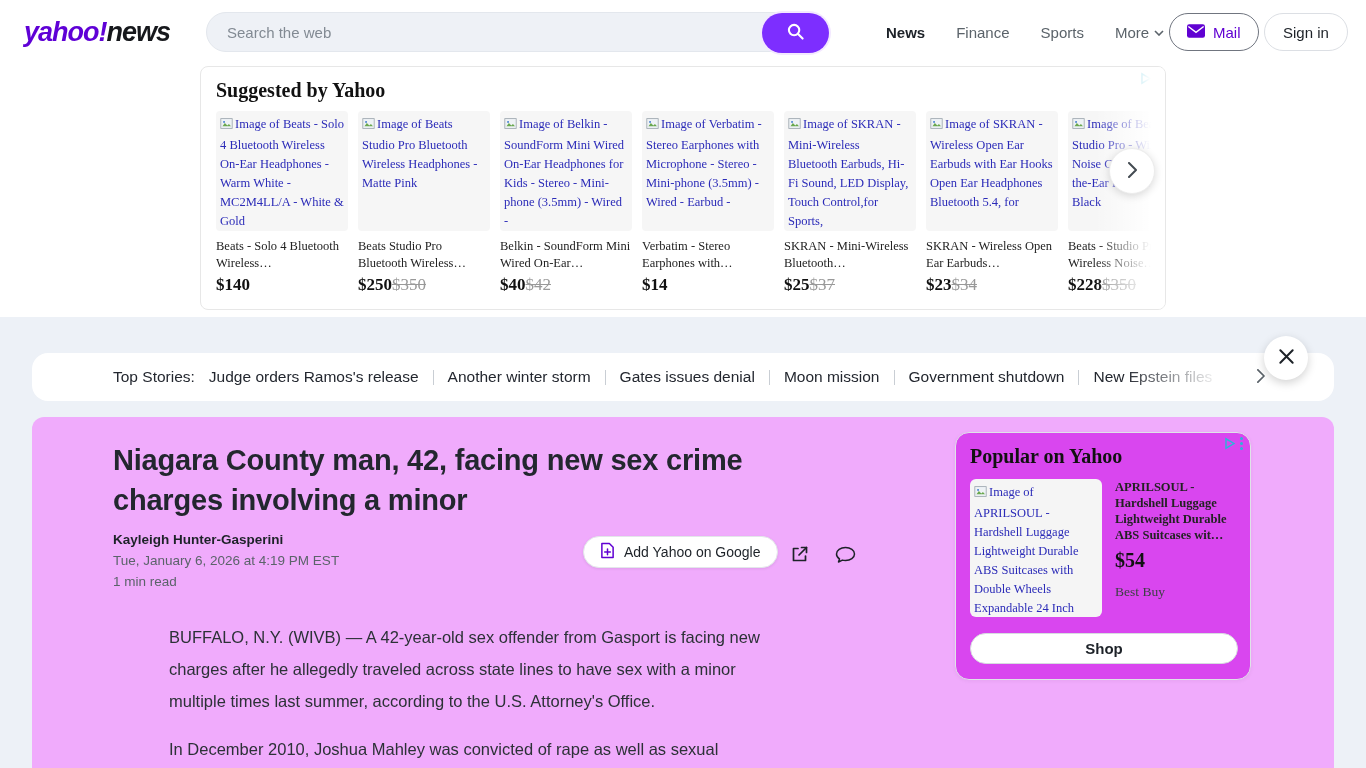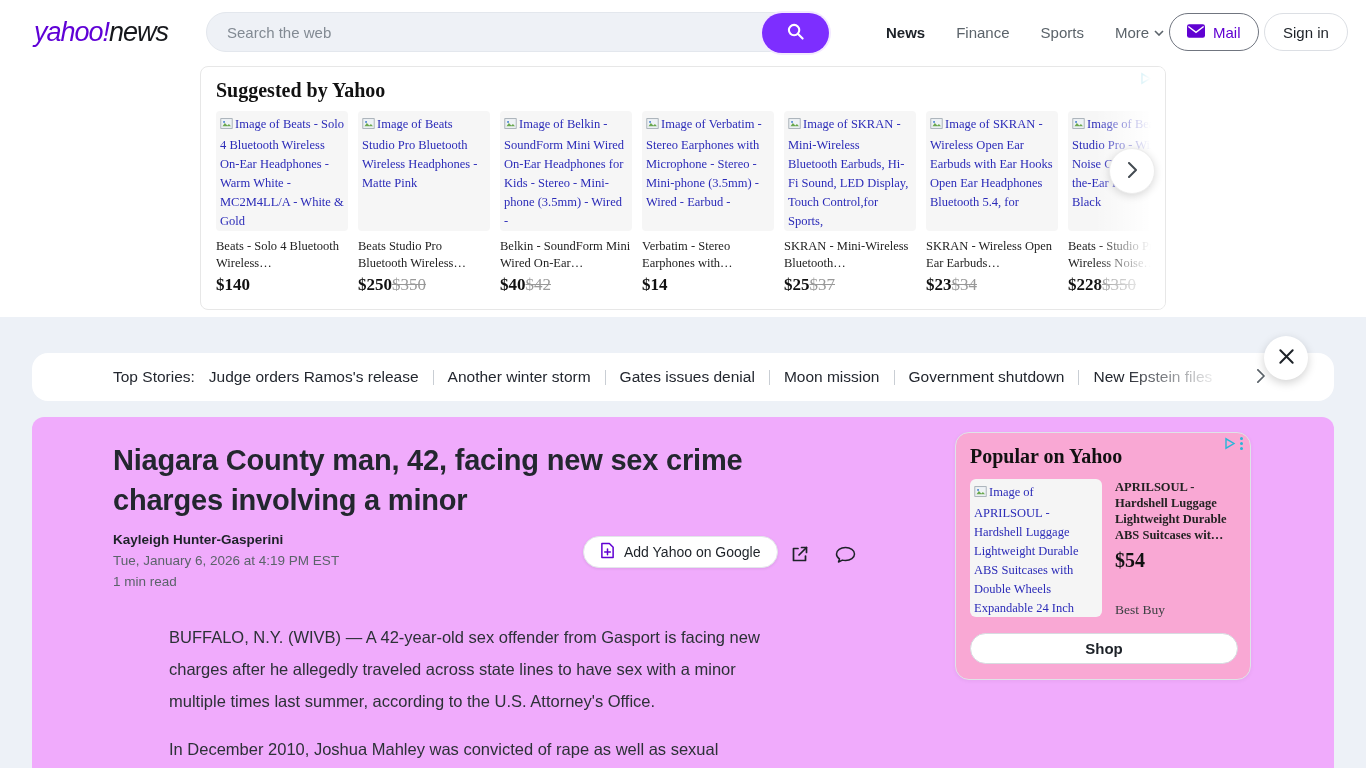--- a/index.html
+++ b/index.html
@@ -2,21 +2,21 @@
 <html><head>
 <meta charset="utf-8">
 <style>
   * { margin:0; padding:0; box-sizing:border-box; }
   html,body { width:1366px; height:768px; overflow:hidden; background:#fff;
     font-family:"Liberation Sans", sans-serif; color:#1d2228; }
   .page { position:relative; width:1366px; height:768px; overflow:hidden; }
 
   
   .header { position:absolute; left:0; top:0; width:1366px; height:64px; background:#fff; }
-  .logo { position:absolute; left:34px; top:17px; font-size:27px; font-weight:400;
+  .logo { position:absolute; left:24px; top:17px; font-size:27px; font-weight:700;
     font-style:italic; letter-spacing:-1px; cursor:pointer; }
   .logo .y { color:#5f01d6; }
   .logo .n { color:#16181c; }
   .searchbar { position:absolute; left:206px; top:12px; width:624px; height:40px;
     background:#eef1f6; border:1px solid #e3e7ed; border-radius:20px; }
   .searchbar input { position:absolute; left:20px; top:0; width:520px; height:38px;
     border:none; background:transparent; outline:none; font-size:15px; color:#1d2228;
     font-family:"Liberation Sans", sans-serif; }
   .searchbar input::placeholder { color:#828a93; }
   .search-btn { position:absolute; right:0px; top:0px; width:67px; height:40px;
@@ -91,33 +91,33 @@
     display:flex; align-items:center; gap:9px; font-size:14px; color:#1d2228; cursor:pointer; }
   .icon-btn { position:absolute; top:124px; width:30px; height:30px; background:transparent;
     border:none; display:flex; align-items:center; justify-content:center; cursor:pointer; }
   .share-btn { left:752px; }
   .comment-btn { left:798px; }
   .body-text { position:absolute; left:137px; top:204px; width:618px; }
   .body-text p { font-size:16.5px; line-height:32px; color:#2c3137; margin-bottom:16px; }
 
   
   .side-ad { position:absolute; left:955px; top:432px; width:296px; height:248px;
-    background:#f9a8d4; border:1px solid #dfe3e8; border-radius:14px; box-shadow:0 1px 4px rgba(0,0,0,.05); }
+    background:#d946ef; border:1px solid #dfe3e8; border-radius:14px; box-shadow:0 1px 4px rgba(0,0,0,.05); }
   .side-ad .ad-flags { top:3px; right:7px; }
   .side-title { position:absolute; left:14px; top:12px; font-family:"Liberation Serif", serif;
     font-weight:700; font-size:20px; color:#111; }
   .product { position:absolute; left:14px; top:46px; display:flex; }
   .prod-img { width:132px; height:138px; background:#f5f5f5; border-radius:6px;
     overflow:hidden; padding:3px 4px; flex:none; }
   .prod-info { margin-left:13px; width:133px; }
   .prod-title { font-family:"Liberation Serif", serif; font-weight:700; font-size:12.5px;
     line-height:16px; color:#222; }
   .prod-price { font-family:"Liberation Serif", serif; font-weight:700; font-size:20px;
     color:#111; margin-top:6px; }
-  .prod-store { font-family:"Liberation Serif", serif; font-size:13.5px; color:#3c4043; margin-top:30px; }
+  .prod-store { font-family:"Liberation Serif", serif; font-size:13.5px; color:#3c4043; margin-top:12px; }
   .shop-btn { position:absolute; left:14px; top:200px; width:268px; height:31px;
     background:#fff; border:1px solid #d7dbe0; border-radius:16px; font-size:15px;
     font-weight:700; color:#1d2228; cursor:pointer; font-family:"Liberation Sans", sans-serif; }
 </style>
 </head>
 <body>
 
 <div class="page">
 
   <div class="header">

